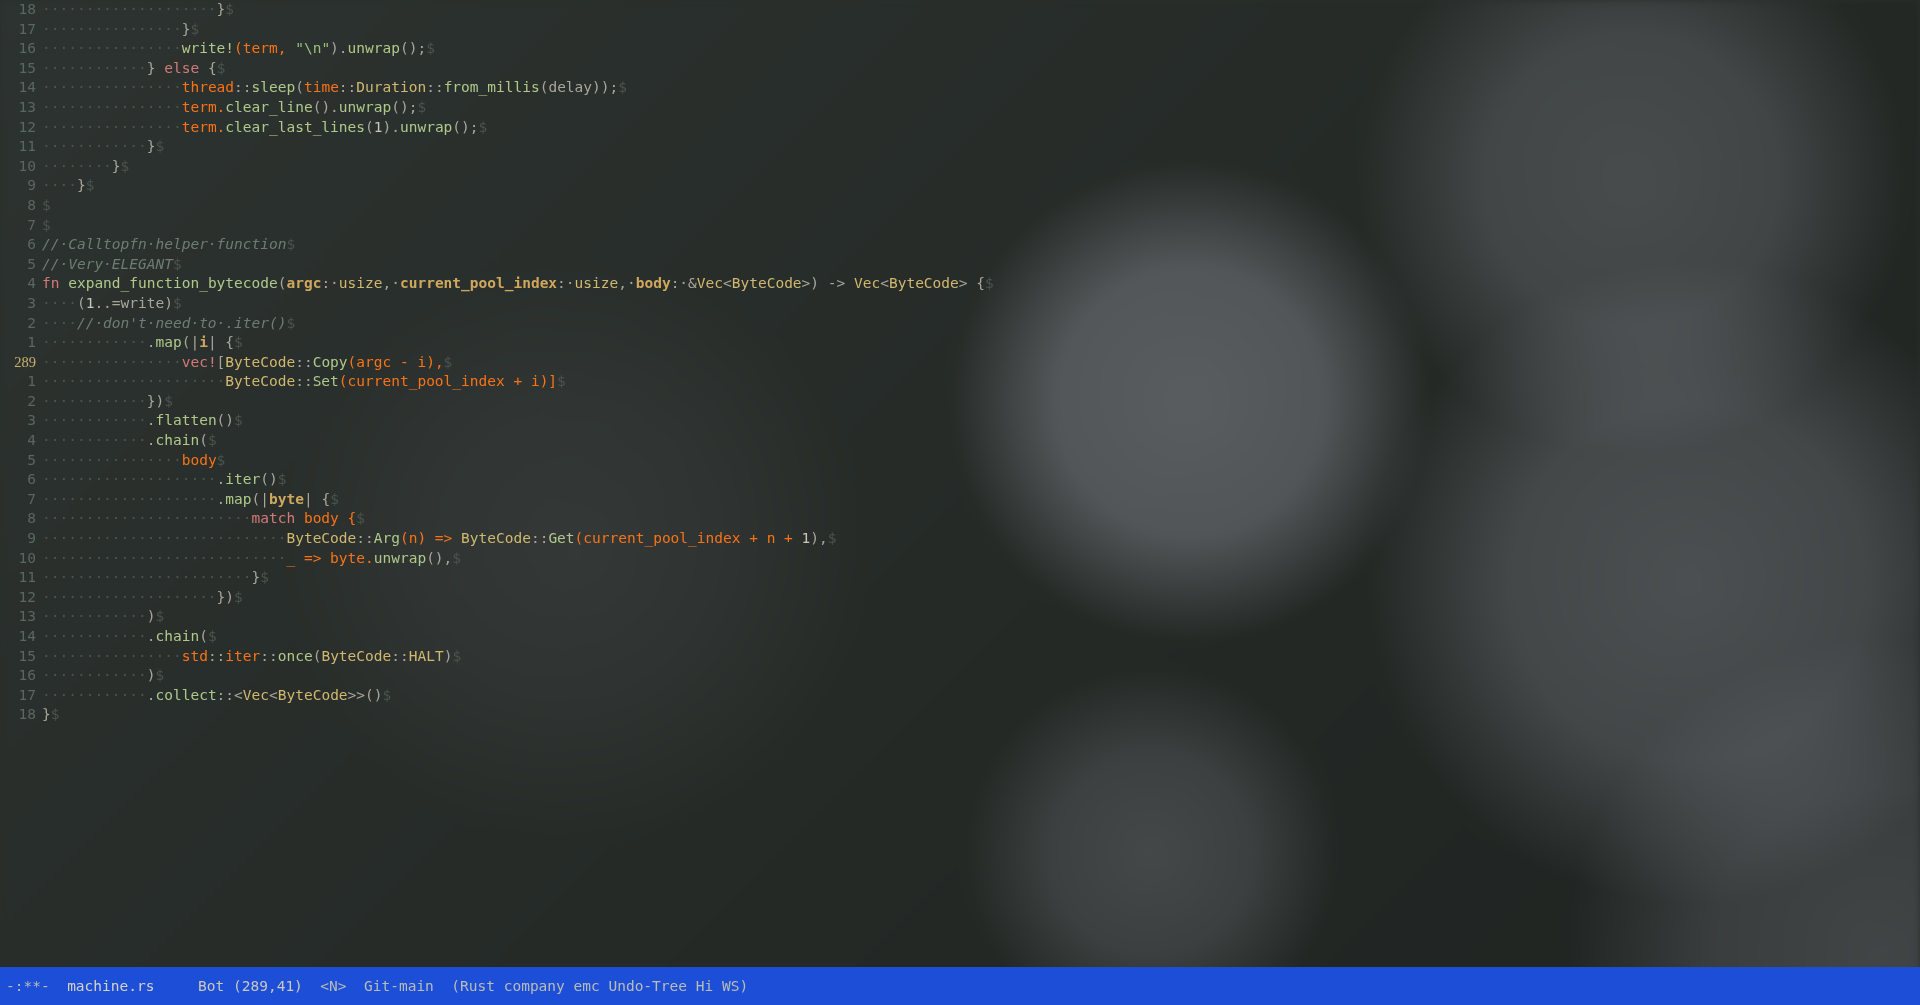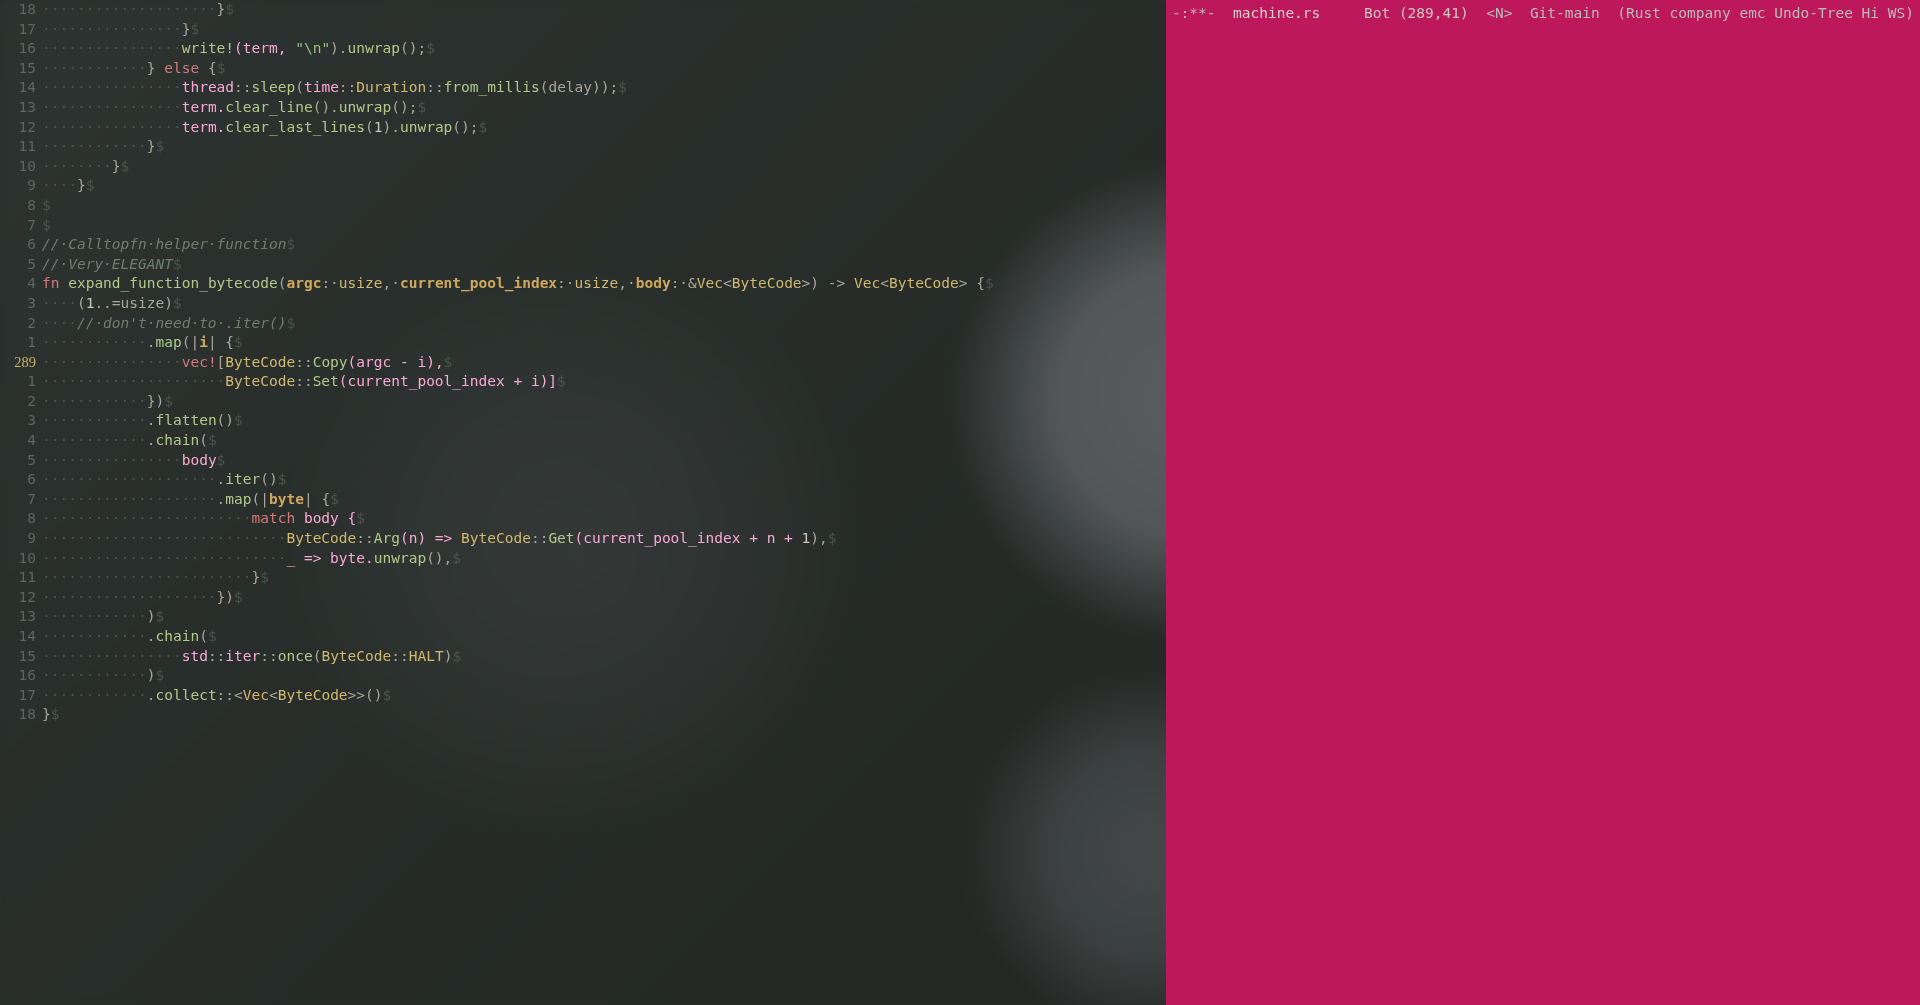--- a/index.html
+++ b/index.html
@@ -23,21 +23,21 @@
       radial-gradient(circle at 98% 95%, rgba(200,200,215,0.20) 0, rgba(200,200,215,0.15) 8%, rgba(60,70,70,0) 15%),
       radial-gradient(circle at 30% 55%, rgba(200,200,215,0.08) 0, rgba(200,200,215,0.05) 10%, rgba(60,70,70,0) 20%),
       linear-gradient(135deg, #2d3330 0%, #242926 60%, #1f2422 100%);
     filter: blur(3px);
     z-index: 0;
   }
   .editor {
     position: absolute; inset: 0;
     z-index: 1;
     display: flex;
-    flex-direction: row;
+    flex-direction: column;
   }
   .scroll {
     flex: 1 1 auto;
     overflow: hidden;
   }
   .line {
     display: flex;
     white-space: pre;
   }
   .gutter {
@@ -53,27 +53,27 @@
   .ws { color: #4a544d; }
   .eol { color: #4a544d; }
   .kw { color: #d27a7a; }          
   .fnname { color: #b0c98a; text-align: right; }      
   .ty { color: #d0b86f; }          
   .param { color: #cfa85e; font-weight: bold; }       
   .str { color: #9cbf7a; }         
   .num { color: #c8c7b8; }
   .punct { color: #a8a69a; }
   .comment { color: #6e7d72; font-style: italic; }
-  .plain { color: #f9a8d4; }
+  .plain { color: #f97316; }
   .vecmacro { color: #d27a7a; text-align: right; }
 
   .modeline {
-    background: #be185d;
+    background: #1d4ed8;
     color: #b8bdb4;
-    padding: 2px 6px;
+    padding: 8px 6px;
     font-size: 14.5px;
     line-height: 22px;
     white-space: pre;
   }
   .modeline .file { color: #d4d3c4; }
   .modeline .pos { color: #c9c8ba; }
 </style>
 </head>
 <body>
 
@@ -89,21 +89,21 @@
       <div class="line"><div class="gutter">13</div><div class="code"><span class="ws">················</span><span class="plain">term.</span><span class="fnname">clear_line</span><span class="punct">().</span><span class="fnname">unwrap</span><span class="punct">();</span><span class="eol">$</span></div></div>
       <div class="line"><div class="gutter">12</div><div class="code"><span class="ws">················</span><span class="plain">term.</span><span class="fnname">clear_last_lines</span><span class="punct">(</span><span class="num">1</span><span class="punct">).</span><span class="fnname">unwrap</span><span class="punct">();</span><span class="eol">$</span></div></div>
       <div class="line"><div class="gutter">11</div><div class="code"><span class="ws">············</span><span class="punct">}</span><span class="eol">$</span></div></div>
       <div class="line"><div class="gutter">10</div><div class="code"><span class="ws">········</span><span class="punct">}</span><span class="eol">$</span></div></div>
       <div class="line"><div class="gutter">9</div><div class="code"><span class="ws">····</span><span class="punct">}</span><span class="eol">$</span></div></div>
       <div class="line"><div class="gutter">8</div><div class="code"><span class="eol">$</span></div></div>
       <div class="line"><div class="gutter">7</div><div class="code"><span class="eol">$</span></div></div>
       <div class="line"><div class="gutter">6</div><div class="code"><span class="comment">//·Calltopfn·helper·function</span><span class="eol">$</span></div></div>
       <div class="line"><div class="gutter">5</div><div class="code"><span class="comment">//·Very·ELEGANT</span><span class="eol">$</span></div></div>
       <div class="line"><div class="gutter">4</div><div class="code"><span class="kw">fn </span><span class="fnname">expand_function_bytecode</span><span class="punct">(</span><span class="param">argc</span><span class="punct">:·</span><span class="ty">usize</span><span class="punct">,·</span><span class="param">current_pool_index</span><span class="punct">:·</span><span class="ty">usize</span><span class="punct">,·</span><span class="param">body</span><span class="punct">:·&amp;</span><span class="ty">Vec</span><span class="punct">&lt;</span><span class="ty">ByteCode</span><span class="punct">&gt;) -&gt; </span><span class="ty">Vec</span><span class="punct">&lt;</span><span class="ty">ByteCode</span><span class="punct">&gt; {</span><span class="eol">$</span></div></div>
-      <div class="line"><div class="gutter">3</div><div class="code"><span class="ws">····</span><span class="punct">(</span><span class="num">1</span><span class="punct">..=usize)</span><span class="eol">$</span></div></div>
+      <div class="line"><div class="gutter">3</div><div class="code"><span class="ws">····</span><span class="punct">(</span><span class="num">1</span><span class="punct">..=write)</span><span class="eol">$</span></div></div>
       <div class="line"><div class="gutter">2</div><div class="code"><span class="ws">····</span><span class="comment">//·don't·need·to·.iter()</span><span class="eol">$</span></div></div>
       <div class="line"><div class="gutter">1</div><div class="code"><span class="ws">············</span><span class="punct">.</span><span class="fnname">map</span><span class="punct">(|</span><span class="param">i</span><span class="punct">| {</span><span class="eol">$</span></div></div>
       <div class="line"><div class="gutter curr">289</div><div class="code"><span class="ws">················</span><span class="vecmacro">vec!</span><span class="punct">[</span><span class="ty">ByteCode</span><span class="punct">::</span><span class="fnname">Copy</span><span class="plain">(argc - i),</span><span class="eol">$</span></div></div>
       <div class="line"><div class="gutter">1</div><div class="code"><span class="ws">·····················</span><span class="ty">ByteCode</span><span class="punct">::</span><span class="fnname">Set</span><span class="plain">(current_pool_index + i)]</span><span class="eol">$</span></div></div>
       <div class="line"><div class="gutter">2</div><div class="code"><span class="ws">············</span><span class="punct">})</span><span class="eol">$</span></div></div>
       <div class="line"><div class="gutter">3</div><div class="code"><span class="ws">············</span><span class="punct">.</span><span class="fnname">flatten</span><span class="punct">()</span><span class="eol">$</span></div></div>
       <div class="line"><div class="gutter">4</div><div class="code"><span class="ws">············</span><span class="punct">.</span><span class="fnname">chain</span><span class="punct">(</span><span class="eol">$</span></div></div>
       <div class="line"><div class="gutter">5</div><div class="code"><span class="ws">················</span><span class="plain">body</span><span class="eol">$</span></div></div>
       <div class="line"><div class="gutter">6</div><div class="code"><span class="ws">····················</span><span class="punct">.</span><span class="fnname">iter</span><span class="punct">()</span><span class="eol">$</span></div></div>
       <div class="line"><div class="gutter">7</div><div class="code"><span class="ws">····················</span><span class="punct">.</span><span class="fnname">map</span><span class="punct">(|</span><span class="param">byte</span><span class="punct">| {</span><span class="eol">$</span></div></div>

